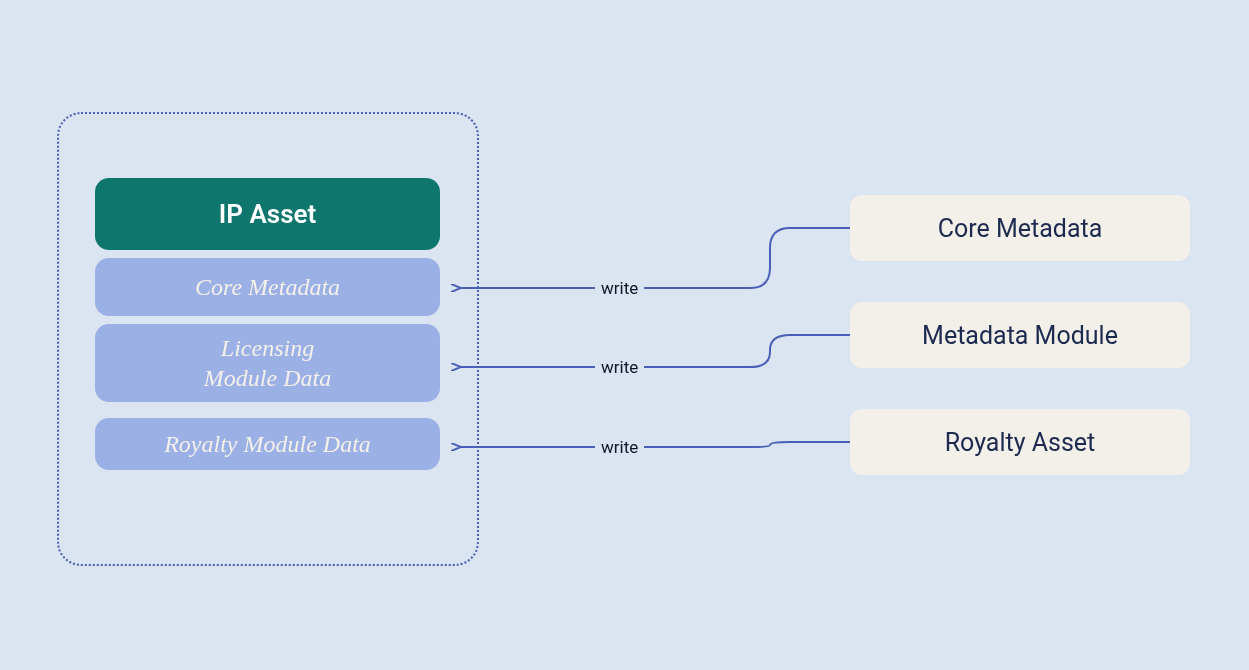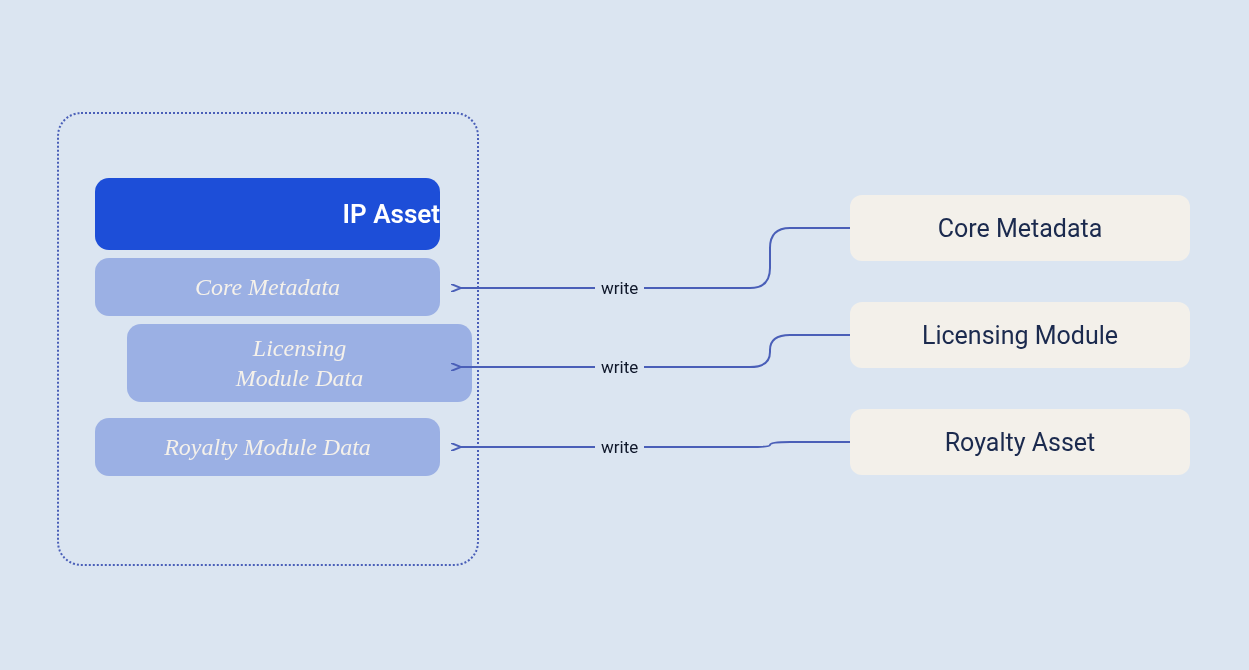--- a/index.html
+++ b/index.html
@@ -18,47 +18,47 @@
     height: 454px;
     border: 2px dotted #4a5fb8;
     border-radius: 24px;
   }
   .ip-asset-box {
     position: absolute;
     left: 95px;
     top: 178px;
     width: 345px;
     height: 72px;
-    background: #1d4ed8;
+    background: #0f766e;
     border-radius: 14px;
     display: flex;
     align-items: center;
-    justify-content: flex-end;
+    justify-content: center;
     color: #ffffff;
     font-size: 26px;
     font-weight: 600;
   }
   .data-box {
     position: absolute;
     width: 345px;
     background: #9bb0e4;
     border-radius: 14px;
     display: flex;
     align-items: center;
     justify-content: center;
     color: #f5f1ea;
     font-family: Georgia, "Times New Roman", serif;
     font-style: italic;
     font-weight: 400;
     text-align: center;
     line-height: 1.25;
   }
   .data-box.core    { left: 95px; top: 258px; height: 58px; font-size: 24px; }
-  .data-box.lic     { left: 95px; top: 324px; height: 78px; font-size: 24px; margin-left: 32px; }
-  .data-box.roy     { left: 95px; top: 418px; height: 58px; font-size: 24px; }
+  .data-box.lic     { left: 95px; top: 324px; height: 78px; font-size: 24px; }
+  .data-box.roy     { left: 95px; top: 418px; height: 52px; font-size: 24px; }
   .module-box {
     position: absolute;
     left: 850px;
     width: 340px;
     height: 66px;
     background: #f3f0ea;
     border-radius: 12px;
     display: flex;
     align-items: center;
     justify-content: center;
@@ -105,21 +105,21 @@
 Module Data</span>
 </div>
 <div class="data-box roy">
   <span>Royalty Module Data</span>
 </div>
 
 <div class="module-box core">
   <span>Core Metadata</span>
 </div>
 <div class="module-box lic">
-  <span>Licensing Module</span>
+  <span>Metadata Module</span>
 </div>
 <div class="module-box roy">
   <span>Royalty Asset</span>
 </div>
 
 <svg class="connector">
   <defs>
     <marker id="arrowhead" markerWidth="10" markerHeight="8" refX="1" refY="4" orient="auto" markerUnits="userSpaceOnUse">
       <path d="M10,0 L0,4 L10,8" fill="none" stroke="#4a5fb8" stroke-width="2"></path>
     </marker>

